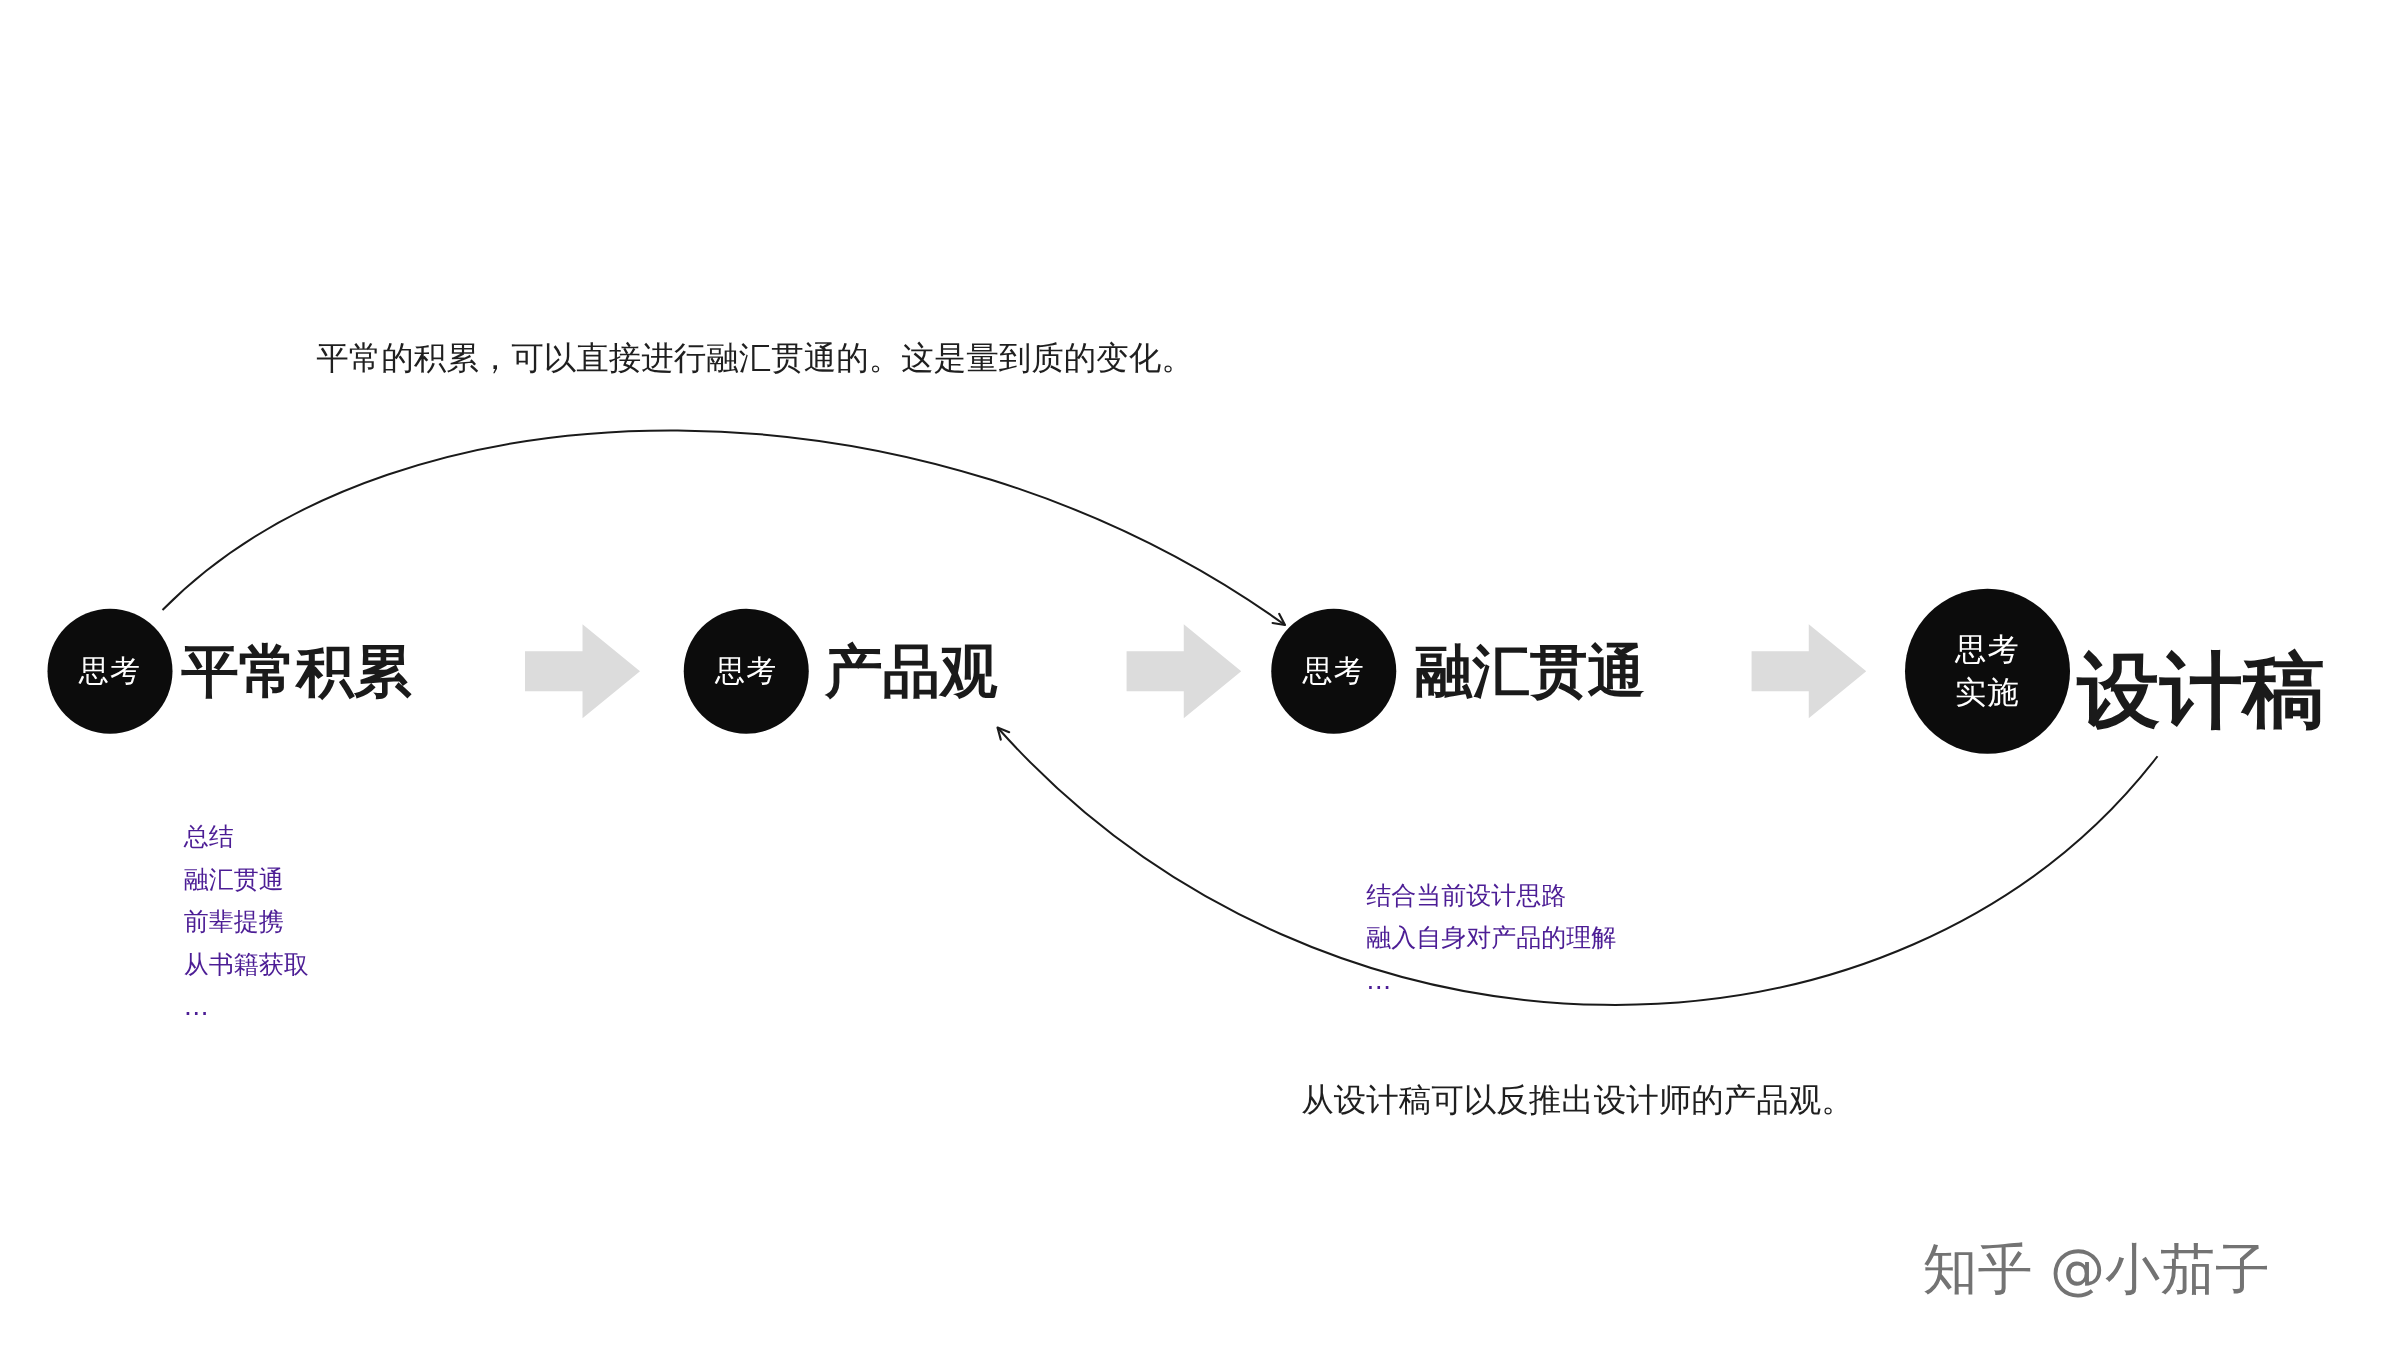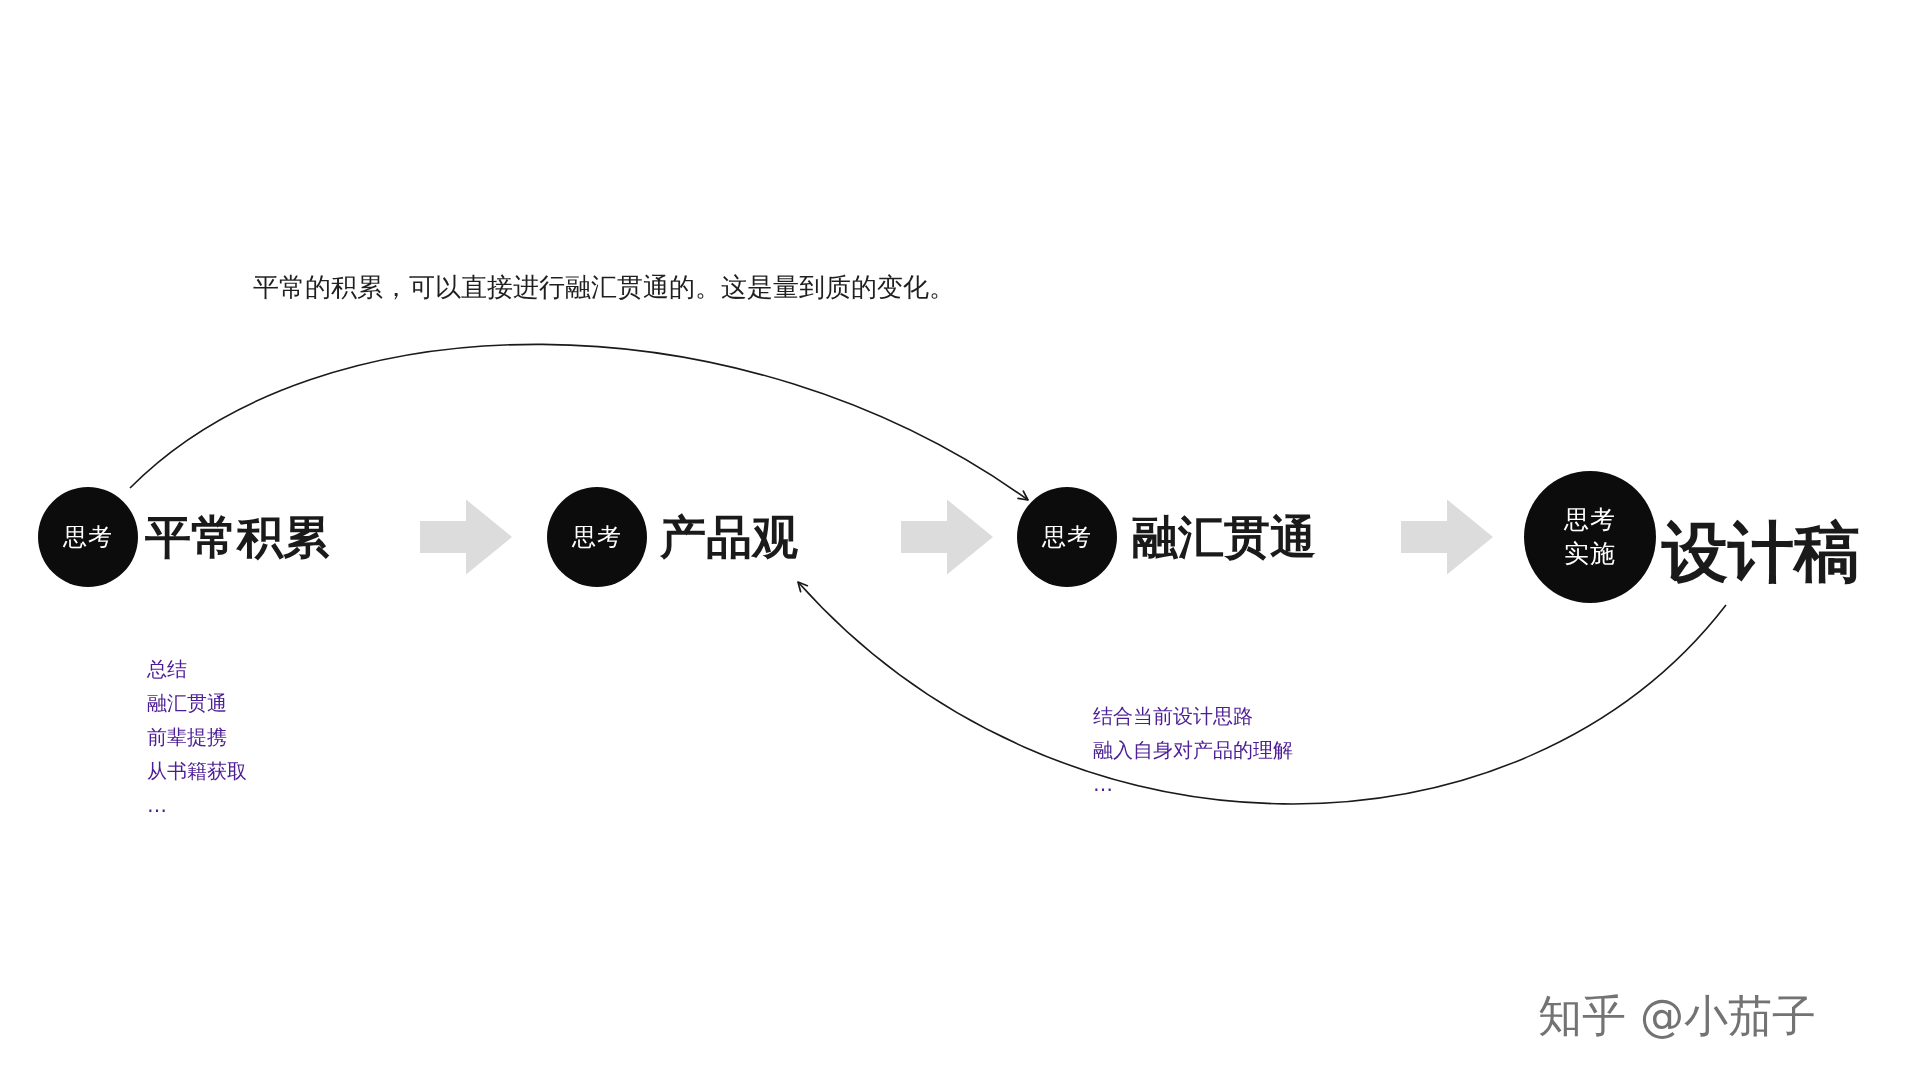--- a/index.html
+++ b/index.html
@@ -75,20 +75,21 @@
       <marker id="arrowhead" viewBox="0 0 14 13" markerWidth="14" markerHeight="13" refX="11" refY="6.5" orient="auto" markerUnits="userSpaceOnUse">
         <path d="M2 2 L11 6.5 L2 11" fill="none" stroke="#1a1a1a" stroke-width="1.7" stroke-linecap="round" stroke-linejoin="round"></path>
       </marker>
     </defs>
     <path d="M 130 488 C 320 296, 740 293, 1028 500" fill="none" stroke="#1a1a1a" stroke-width="1.6" marker-end="url(#arrowhead)"></path>
     <path d="M 1726 605 C 1520 872, 1060 876, 798 582" fill="none" stroke="#1a1a1a" stroke-width="1.6" marker-end="url(#arrowhead)"></path>
   </svg>
 
   <div class="annotation" style="left:253px; top:272px;">平常的积累，可以直接进行融汇贯通的。这是量到质的变化。</div>
 
+  <div class="annotation" style="left:1041px; top:866px;">从设计稿可以反推出设计师的产品观。</div>
 
   <div class="node-badge badge-sm" style="left:38px; top:487px;">
     <span>思考</span>
   </div>
   <div class="node-title title-sm" style="left:145px; top:514px;">平常积累</div>
   <div class="notes" style="left:147px; top:652px;">
     <div>总结</div>
     <div>融汇贯通</div>
     <div>前辈提携</div>
     <div>从书籍获取</div>

